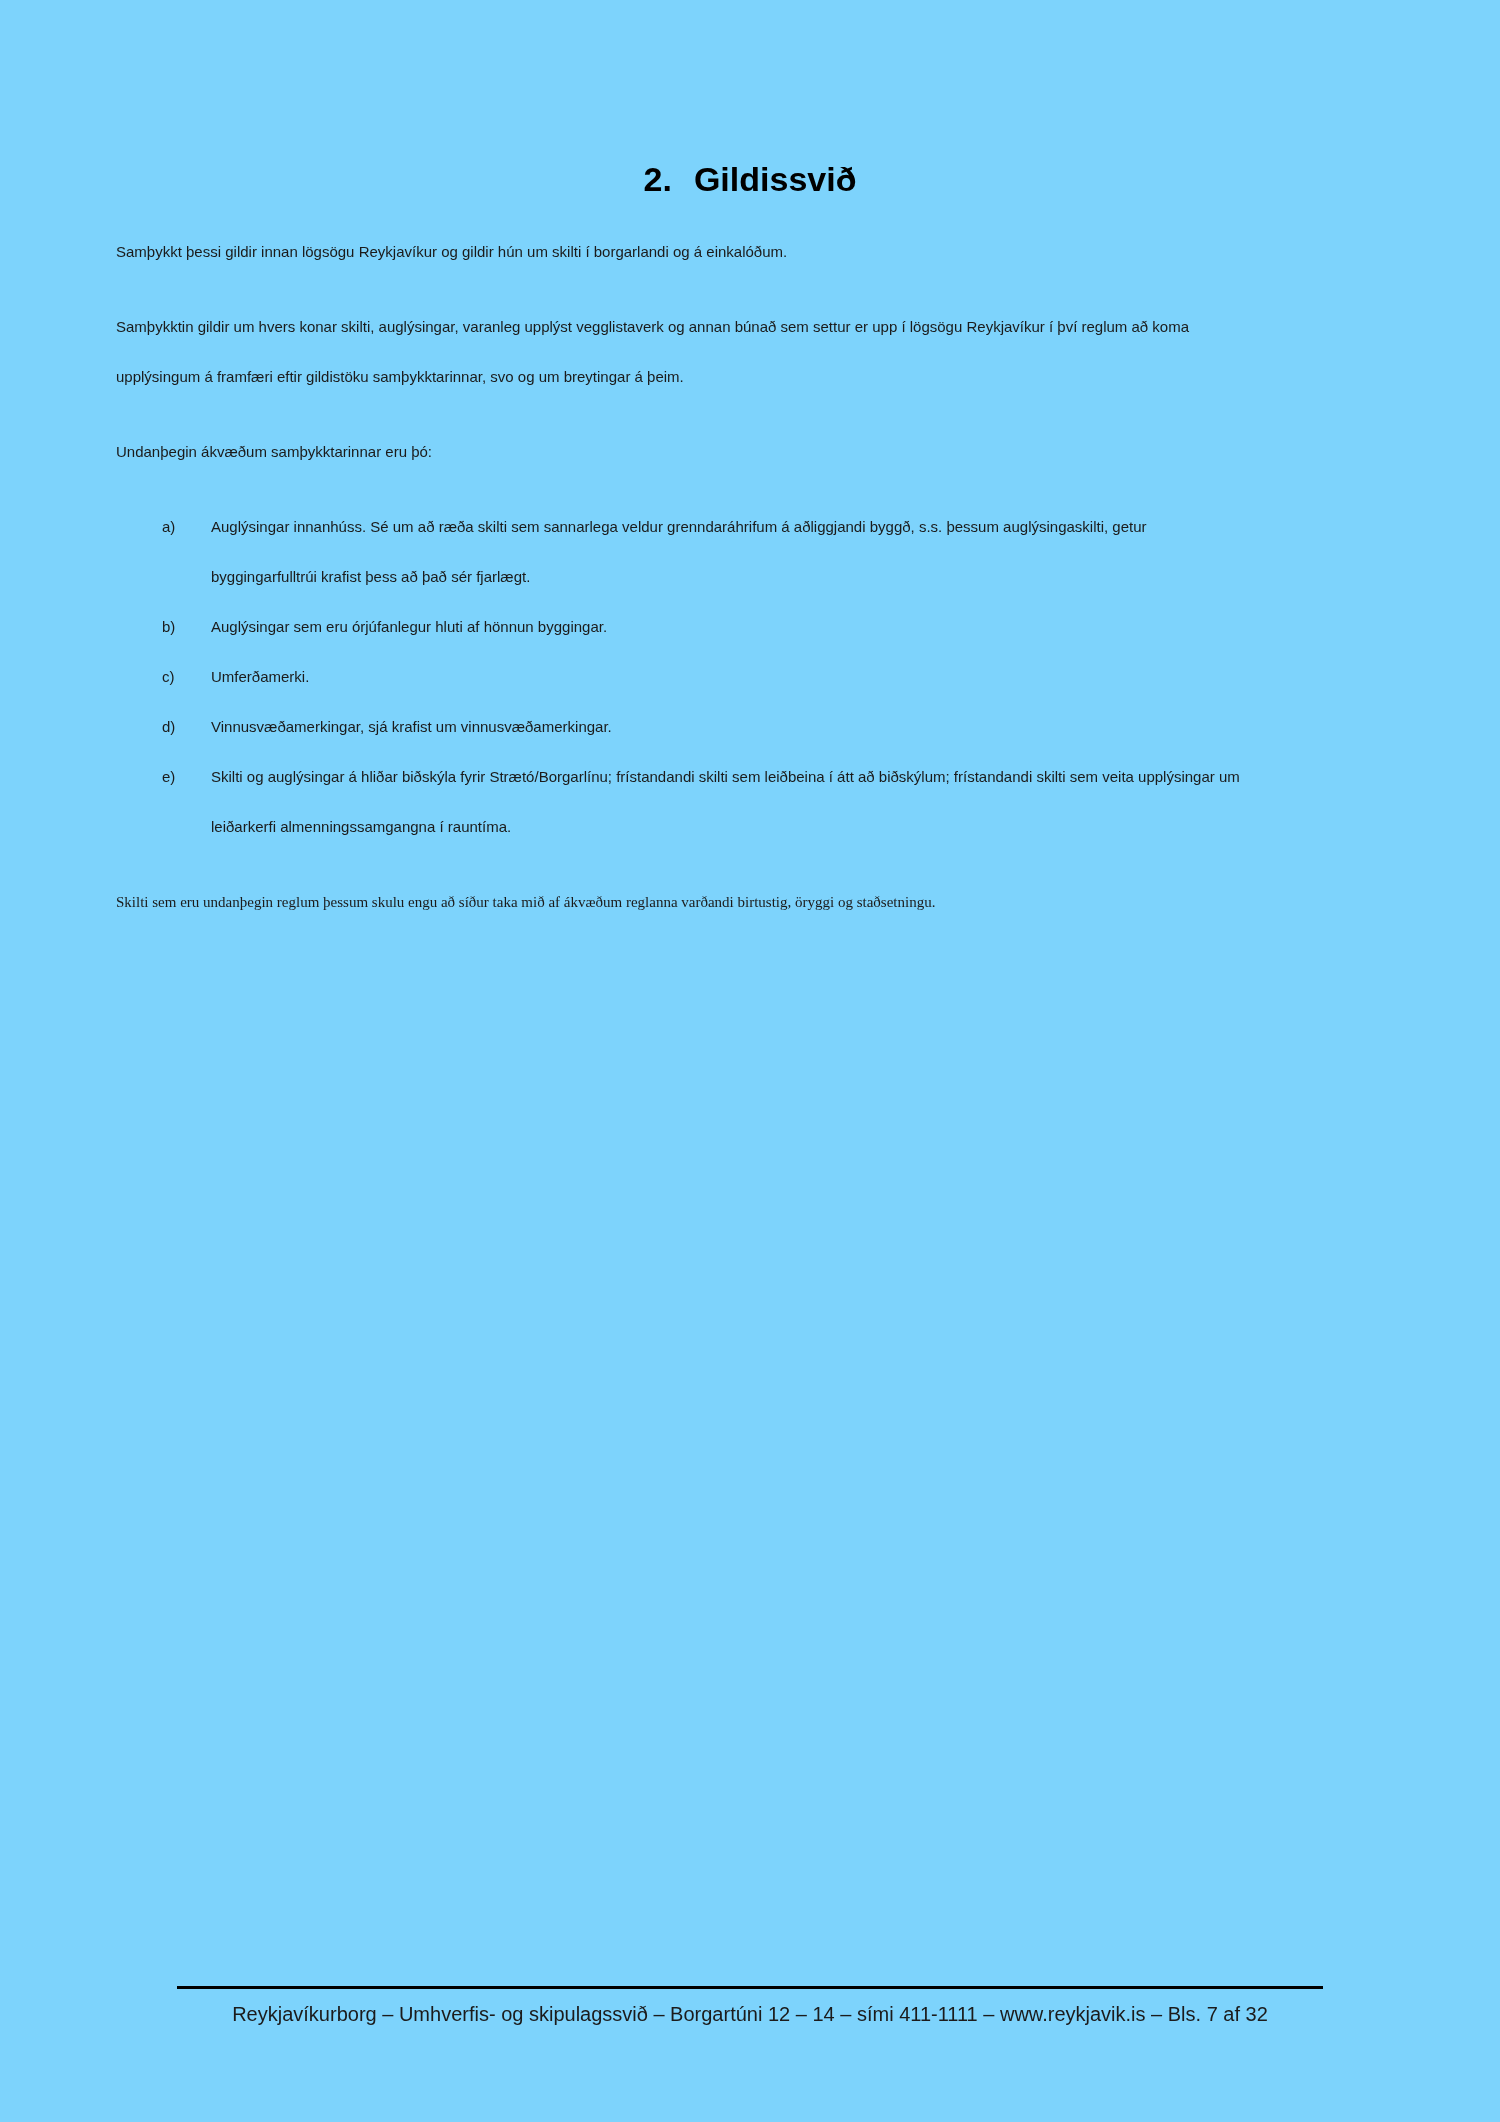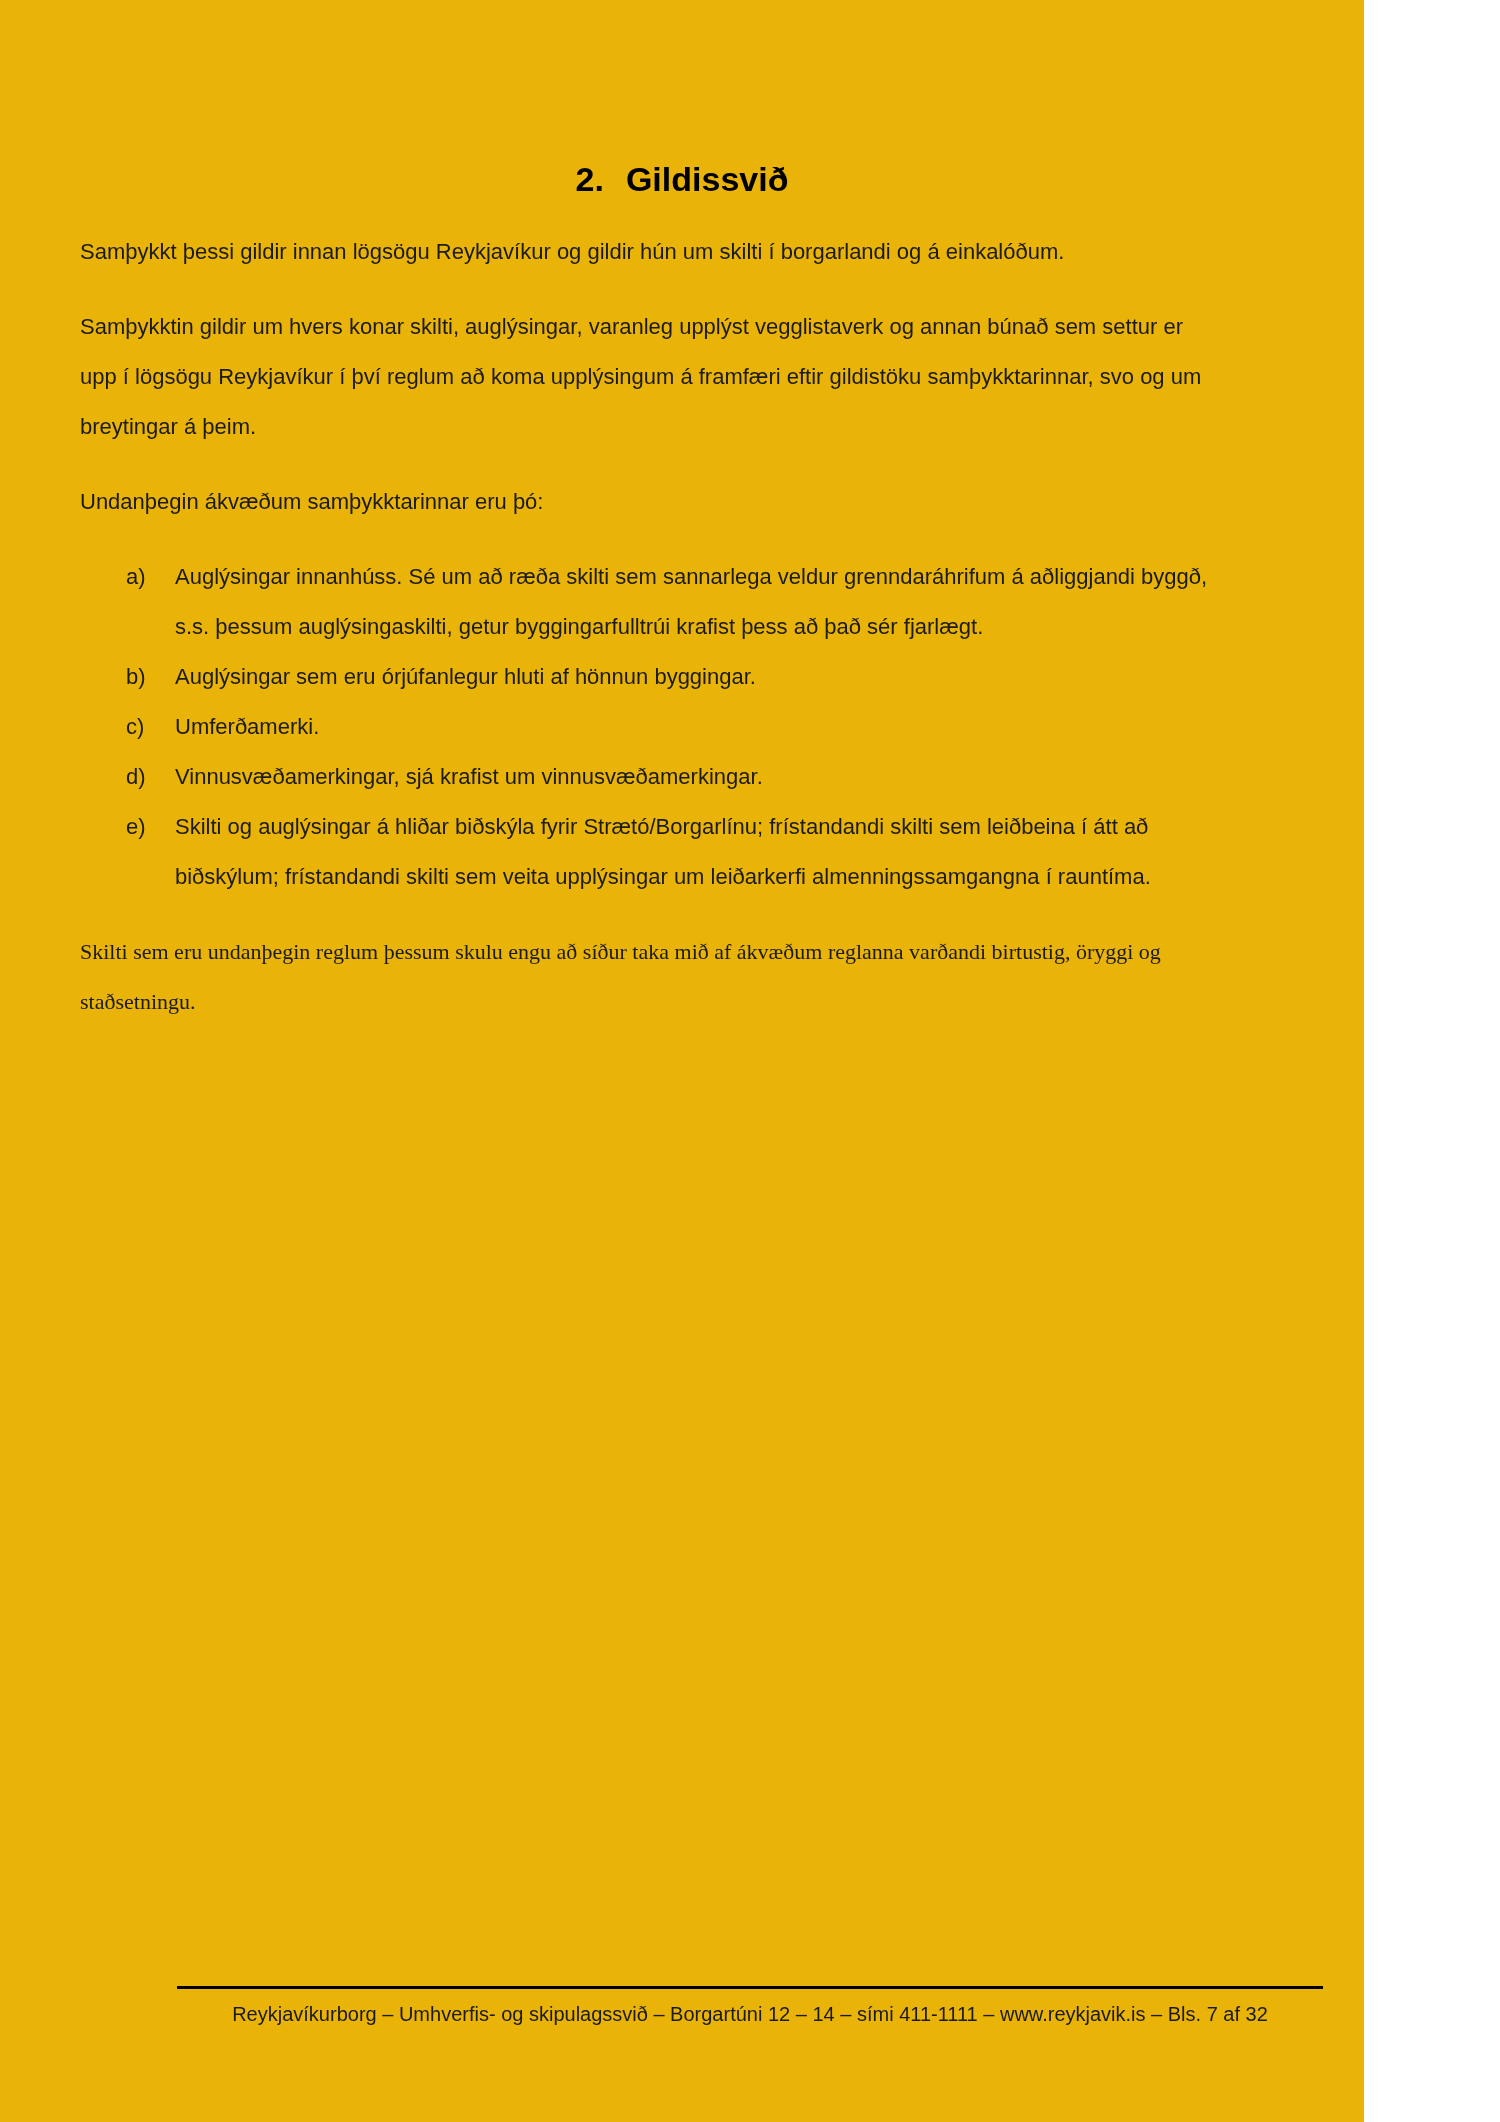--- a/index.html
+++ b/index.html
@@ -2,43 +2,43 @@
 <html><head>
 <meta charset="utf-8">
 <style>
   html, body {
     margin: 0;
     padding: 0;
     background: #ffffff;
   }
   .page {
     position: relative;
-    width: 1364px;
+    width: 1500px;
     height: 2122px;
-    background: #eab308;
+    background: #7dd3fc;
     color: #1b1b1b;
     font-family: "Liberation Sans", sans-serif;
     overflow: hidden;
   }
   .heading {
     margin: 0;
     padding-top: 158px;
     text-align: center;
     font-size: 34px;
     font-weight: bold;
     color: #000000;
     line-height: 1.25;
   }
   .heading .heading-number {
     margin-right: 22px;
   }
   .content {
-    margin-left: 80px;
+    margin-left: 116px;
     width: 1135px;
-    font-size: 22px;
+    font-size: 15px;
     line-height: 50px;
     margin-top: 26px;
   }
   .content p {
     margin: 0 0 25px 0;
   }
   ol.exemption-list {
     list-style: none;
     margin: 0 0 25px 0;
     padding: 0;

